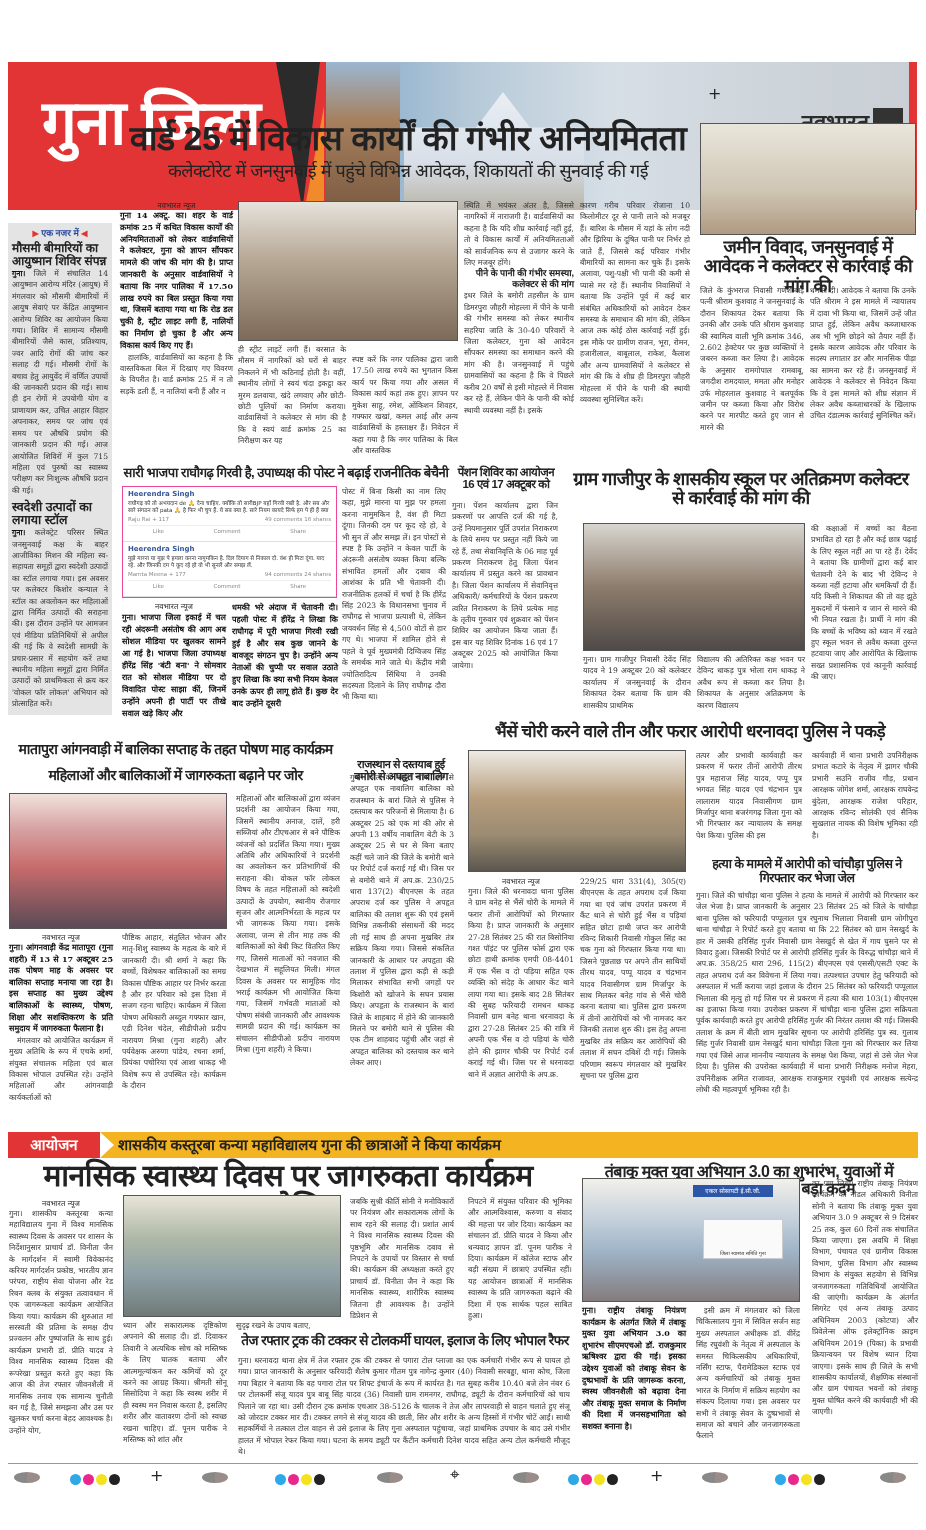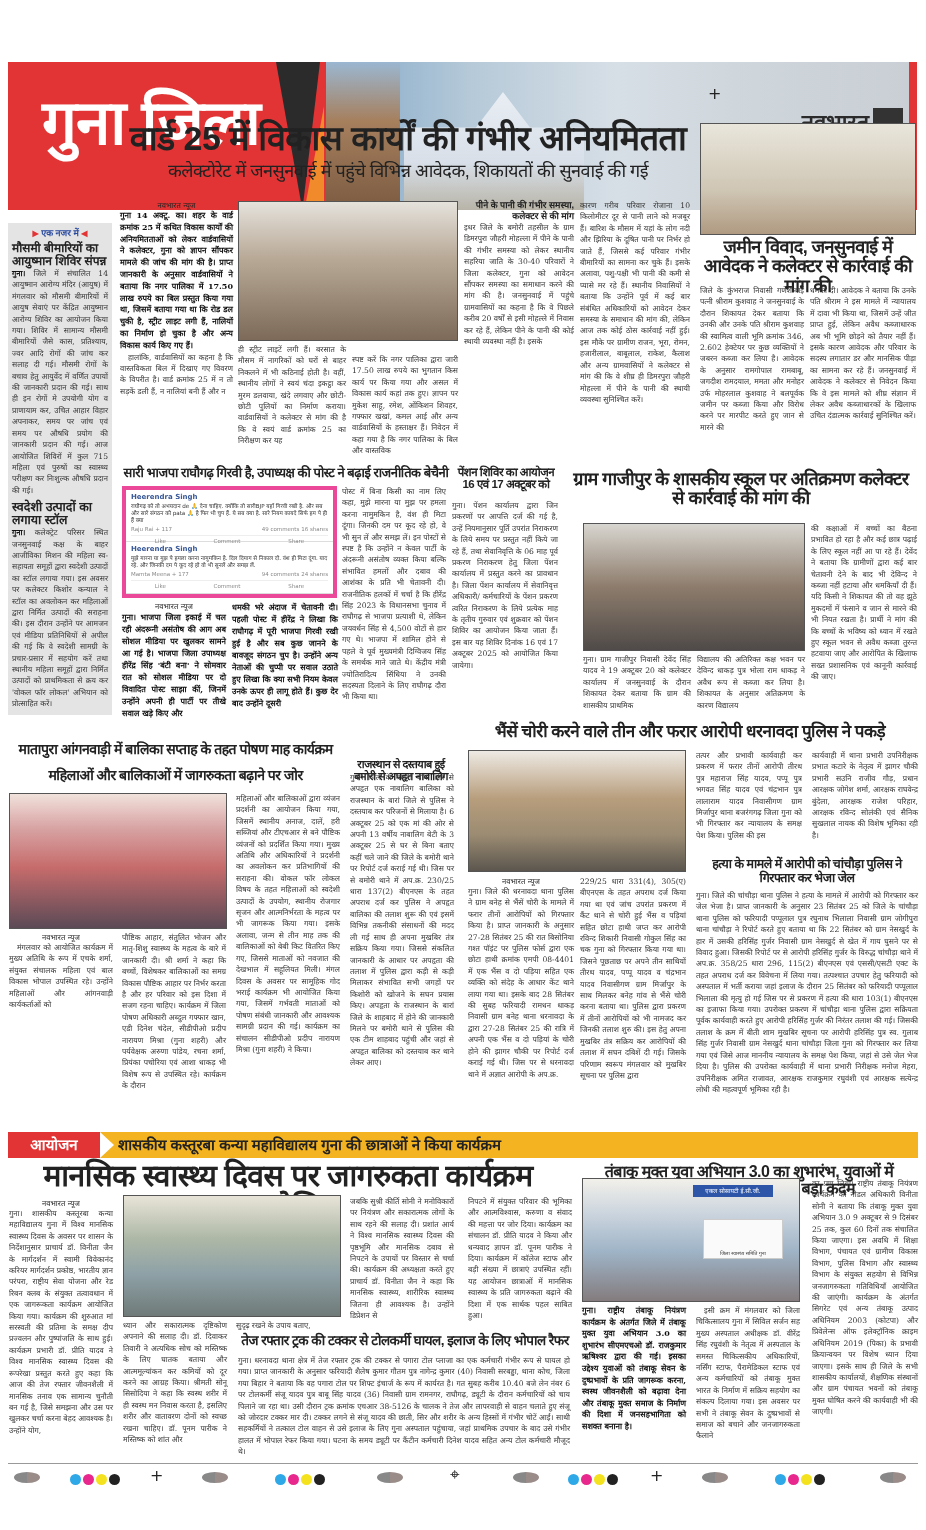--- a/index.html
+++ b/index.html
@@ -26,21 +26,21 @@
   .plus { position: absolute; left: 700px; top: 22px; font-size: 16px; color: #222; font-family: "DejaVu Sans", sans-serif; }
   .sidebar { position: absolute; left: 8px; top: 223px; width: 104px; height: 492px; background: #e4e4e4; padding: 3px 4px; }
   .sidebar-head { font-family: "Liberation Sans", sans-serif; font-weight: bold; font-size: 9px; color: #2a4aa0; text-align: center; }
   .sidebar-head .tri { color: #e23434; font-size: 8px; }
   .sb-title { font-family: "Liberation Sans", sans-serif; font-weight: bold; font-size: 12px; line-height: 13px; color: #222; margin-top: 3px; }
   .rule { position: absolute; background: #999; height: 1px; }
   .section-bar { position: absolute; left: 8px; top: 1132px; width: 910px; height: 26px; background: #f4b320; }
   .section-tag { position: absolute; left: 0; top: 0; width: 92px; height: 26px; background: #e23434; color: #fff; font-family: "Liberation Sans", sans-serif; font-weight: bold; font-size: 15px; text-align: center; line-height: 26px; clip-path: polygon(0 0, 100% 0, 100% 100%, 0 100%); }
   .section-arrow { position: absolute; left: 92px; top: 0; width: 14px; height: 26px; background: #fff; clip-path: polygon(0 0, 100% 50%, 0 100%); }
   .section-text { position: absolute; left: 110px; top: 0; font-family: "Liberation Sans", sans-serif; font-weight: bold; font-size: 15px; line-height: 26px; color: #222; }
-  .fb-card { position: absolute; background: #fff; border: 4px solid #ec4899; font-family: "DejaVu Sans", sans-serif; }
+  .fb-card { position: absolute; background: #fff; border: 1px solid #ec4899; font-family: "DejaVu Sans", sans-serif; }
   .fb-post { padding: 3px 5px; border-bottom: 1px solid #ddd; height: 50%; }
   .fb-name { font-size: 7px; font-weight: bold; color: #385898; }
   .fb-text { font-size: 5.6px; color: #333; line-height: 7px; margin-top: 2px; }
   .fb-meta { font-size: 5.5px; color: #888; margin-top: 2px; display: flex; justify-content: space-between; }
   .fb-actions { font-size: 5.5px; color: #888; display: flex; justify-content: space-around; margin-top: 3px; border-top: 1px solid #eee; padding-top: 2px; }
   .reg { position: absolute; top: 1470px; }
   .dot { display: inline-block; width: 11px; height: 11px; border-radius: 50%; margin-right: 2px; }
   .oval { position: absolute; top: 1472px; width: 26px; height: 11px; border-radius: 50%; background: linear-gradient(90deg, #888 50%, #9a8c88 50%); }
   .sub-hl { font-family: "Liberation Sans", sans-serif; font-weight: bold; font-size: 9px; text-align: right; color: #222; line-height: 11px; }
 </style>
@@ -79,20 +79,21 @@
 
 <div class="abs" style="left:120px;top:200px;width:113px;">
   <div class="byline">नवभारत न्यूज</div>
   <p class="body-text" style="font-weight:bold;font-size:8px;line-height:11.8px;color:#111">गुना 14 अक्टू. का। शहर के वार्ड क्रमांक 25 में कथित विकास कार्यों की अनियमितताओं को लेकर वार्डवासियों ने कलेक्टर, गुना को ज्ञापन सौंपकर मामले की जांच की मांग की है। प्राप्त जानकारी के अनुसार वार्डवासियों ने बताया कि नगर पालिका में 17.50 लाख रुपये का बिल प्रस्तुत किया गया था, जिसमें बताया गया था कि रोड डल चुकी है, स्ट्रीट लाइट लगी हैं, नालियों का निर्माण हो चुका है और अन्य विकास कार्य किए गए हैं।</p>
   <p class="body-text" style="text-indent:8px">हालांकि, वार्डवासियों का कहना है कि वास्तविकता बिल में दिखाए गए विवरण के विपरीत है। वार्ड क्रमांक 25 में न तो सड़कें डली हैं, न नालियां बनी हैं और न</p>
 </div>
 <div class="abs photo" style="left:238px;top:201px;width:220px;height:140px;background:linear-gradient(180deg,#e5e2dc 0%,#b9aa98 40%,#7d6a58 100%);"></div>
 <div class="abs body-text" style="left:238px;top:344px;width:108px;">ही स्ट्रीट लाइटें लगी हैं। बरसात के मौसम में नागरिकों को घरों से बाहर निकलने में भी कठिनाई होती है। वहीं, स्थानीय लोगों ने स्वयं चंदा इकट्ठा कर मुरम डलवाया, खंदे लगवाए और छोटी-छोटी पुलियों का निर्माण कराया। वार्डवासियों ने कलेक्टर से मांग की है कि वे स्वयं वार्ड क्रमांक 25 का निरीक्षण कर यह</div>
 <div class="abs body-text" style="left:352px;top:354px;width:106px;">स्पष्ट करें कि नगर पालिका द्वारा जारी 17.50 लाख रुपये का भुगतान किस कार्य पर किया गया और असल में विकास कार्य कहां तक हुए। ज्ञापन पर मुकेश साहू, रमेश, ओंकिशन शिवहर, गफ्फार खखां, कमल आई और अन्य वार्डवासियों के हस्ताक्षर हैं। निवेदन में कहा गया है कि नगर पालिका के बिल और वास्तविक</div>
 <div class="abs" style="left:464px;top:200px;width:110px;">
+  <p class="body-text">स्थिति में भयंकर अंतर है, जिससे नागरिकों में नाराजगी है। वार्डवासियों का कहना है कि यदि शीघ्र कार्रवाई नहीं हुई, तो वे विकास कार्यों में अनियमितताओं को सार्वजनिक रूप से उजागर करने के लिए मजबूर होंगे।</p>
   <div class="sub-hl">पीने के पानी की गंभीर समस्या, कलेक्टर से की मांग</div>
   <p class="body-text">इधर जिले के बमोरी तहसील के ग्राम डिमरपुरा जौहरी मोहल्ला में पीने के पानी की गंभीर समस्या को लेकर स्थानीय सहरिया जाति के 30-40 परिवारों ने जिला कलेक्टर, गुना को आवेदन सौंपकर समस्या का समाधान करने की मांग की है। जनसुनवाई में पहुंचे ग्रामवासियों का कहना है कि वे पिछले करीब 20 वर्षों से इसी मोहल्ले में निवास कर रहे हैं, लेकिन पीने के पानी की कोई स्थायी व्यवस्था नहीं है। इसके</p>
 </div>
 <div class="abs body-text" style="left:580px;top:200px;width:110px;">कारण गरीब परिवार रोजाना 10 किलोमीटर दूर से पानी लाने को मजबूर हैं। बारिश के मौसम में यहां के लोग नदी और झिरिया के दूषित पानी पर निर्भर हो जाते हैं, जिससे कई परिवार गंभीर बीमारियों का सामना कर चुके हैं। इसके अलावा, पशु-पक्षी भी पानी की कमी से प्यासे मर रहे हैं। स्थानीय निवासियों ने बताया कि उन्होंने पूर्व में कई बार संबंधित अधिकारियों को आवेदन देकर समस्या के समाधान की मांग की, लेकिन आज तक कोई ठोस कार्रवाई नहीं हुई। इस मौके पर ग्रामीण राजन, भूरा, रोमन, हजारीलाल, बाबूलाल, राकेश, कैलाश और अन्य ग्रामवासियों ने कलेक्टर से मांग की कि वे शीघ्र ही डिमरपुरा जौहरी मोहल्ला में पीने के पानी की स्थायी व्यवस्था सुनिश्चित करें।</div>
 
 <div class="abs photo" style="left:700px;top:123px;width:216px;height:112px;background:linear-gradient(180deg,#e9e6dc 0%,#cfc6b4 60%,#b09a82 100%);"></div>
 <div class="abs hl" style="left:700px;top:238px;width:216px;font-size:18px;">जमीन विवाद, जनसुनवाई में आवेदक ने कलेक्टर से कार्रवाई की मांग की</div>
 <div class="abs body-text" style="left:700px;top:285px;width:104px;">जिले के कुंभराज निवासी गणेशीबाई पत्नी श्रीराम कुशवाह ने जनसुनवाई के दौरान शिकायत देकर बताया कि उनकी और उनके पति श्रीराम कुशवाह की स्वामित्व वाली भूमि क्रमांक 346, 2.602 हेक्टेयर पर कुछ व्यक्तियों ने जबरन कब्जा कर लिया है। आवेदक के अनुसार रामगोपाल रामबाबू, जगदीश रामदयाल, ममता और मनोहर उर्फ मोहरलाल कुशवाह ने बलपूर्वक जमीन पर कब्जा किया और विरोध करने पर मारपीट करते हुए जान से मारने की</div>
 <div class="abs body-text" style="left:810px;top:285px;width:106px;">धमकी दी। आवेदक ने बताया कि उनके पति श्रीराम ने इस मामले में न्यायालय में दावा भी किया था, जिसमें उन्हें जीत प्राप्त हुई, लेकिन अवैध कब्जाधारक अब भी भूमि छोड़ने को तैयार नहीं हैं। इसके कारण आवेदक और परिवार के सदस्य लगातार डर और मानसिक पीड़ा का सामना कर रहे हैं। जनसुनवाई में आवेदक ने कलेक्टर से निवेदन किया कि वे इस मामले को शीघ्र संज्ञान में लेकर अवैध कब्जाधारकों के खिलाफ उचित दंडात्मक कार्रवाई सुनिश्चित करें।</div>
 
@@ -139,20 +140,21 @@
 <div class="abs photo" style="left:583px;top:523px;width:222px;height:128px;background:linear-gradient(180deg,#d8d6d0 0%,#8d7c6c 50%,#4f4a48 100%);"></div>
 <div class="abs body-text" style="left:583px;top:654px;width:108px;">गुना। ग्राम गाजीपुर निवासी देवेंद सिंह यादव ने 19 अक्टूबर 20 को कलेक्टर कार्यालय में जनसुनवाई के दौरान शिकायत देकर बताया कि ग्राम की शासकीय प्राथमिक</div>
 <div class="abs body-text" style="left:697px;top:654px;width:108px;">विद्यालय की अतिरिक्त कक्ष भवन पर देविन्द धाकड़ पुत्र भोला राम धाकड़ ने अवैध रूप से कब्जा कर लिया है। शिकायत के अनुसार अतिक्रमण के कारण विद्यालय</div>
 <div class="abs body-text" style="left:811px;top:523px;width:106px;">की कक्षाओं में बच्चों का बैठना प्रभावित हो रहा है और कई छात्र पढ़ाई के लिए स्कूल नहीं आ पा रहे हैं। देवेंद ने बताया कि ग्रामीणों द्वारा कई बार चेतावनी देने के बाद भी देविन्द ने कब्जा नहीं हटाया और धमकियाँ दी हैं। यदि किसी ने शिकायत की तो वह झूठे मुकदमों में फंसाने व जान से मारने की भी नियत रखता है। प्रार्थी ने मांग की कि बच्चों के भविष्य को ध्यान में रखते हुए स्कूल भवन से अवैध कब्जा तुरन्त हटवाया जाए और आरोपित के खिलाफ सख्त प्रशासनिक एवं कानूनी कार्रवाई की जाए।</div>
 
 <div class="abs hl" style="left:8px;top:742px;width:335px;font-size:14px;">मातापुरा आंगनवाड़ी में बालिका सप्ताह के तहत पोषण माह कार्यक्रम</div>
 <div class="abs hl" style="left:8px;top:768px;width:335px;font-size:14px;">महिलाओं और बालिकाओं में जागरुकता बढ़ाने पर जोर</div>
 <div class="abs photo" style="left:9px;top:793px;width:218px;height:136px;background:linear-gradient(180deg,#f1e2dc 0%,#d8a4a4 25%,#c66b6b 55%,#5b4a56 100%);"></div>
 <div class="abs" style="left:9px;top:932px;width:104px;">
   <div class="byline">नवभारत न्यूज</div>
+  <p class="body-text" style="font-weight:bold;font-size:8px;line-height:11.6px;color:#111">गुना। आंगनवाड़ी केंद्र मातापूरा (गुना शहरी) में 13 से 17 अक्टूबर 25 तक पोषण माह के अवसर पर बालिका सप्ताह मनाया जा रहा है। इस सप्ताह का मुख्य उद्देश्य बालिकाओं के स्वास्थ्य, पोषण, शिक्षा और सशक्तिकरण के प्रति समुदाय में जागरुकता फैलाना है।</p>
   <p class="body-text" style="text-indent:8px">मंगलवार को आयोजित कार्यक्रम में मुख्य अतिथि के रूप में एचके शर्मा, संयुक्त संचालक महिला एवं बाल विकास भोपाल उपस्थित रहे। उन्होंने महिलाओं और आंगनवाड़ी कार्यकर्ताओं को</p>
 </div>
 <div class="abs body-text" style="left:122px;top:932px;width:104px;">पौष्टिक आहार, संतुलित भोजन और मातृ-शिशु स्वास्थ्य के महत्व के बारे में जानकारी दी। श्री शर्मा ने कहा कि बच्चों, विशेषकर बालिकाओं का समग्र विकास पौष्टिक आहार पर निर्भर करता है और हर परिवार को इस दिशा में सजग रहना चाहिए। कार्यक्रम में जिला पोषण अधिकारी अब्दुल गफ्फार खान, एडी दिनेश चंदेल, सीडीपीओ प्रदीप नारायण मिश्रा (गुना शहरी) और पर्यवेक्षक अरुणा पांडेय, रचना शर्मा, प्रियंका पचोरिया एवं आशा धाकड़ भी विशेष रूप से उपस्थित रहे। कार्यक्रम के दौरान</div>
 <div class="abs body-text" style="left:236px;top:793px;width:104px;">महिलाओं और बालिकाओं द्वारा व्यंजन प्रदर्शनी का आयोजन किया गया, जिसमें स्थानीय अनाज, दालें, हरी सब्जियां और टीएचआर से बने पौष्टिक व्यंजनों को प्रदर्शित किया गया। मुख्य अतिथि और अधिकारियों ने प्रदर्शनी का अवलोकन कर प्रतिभागियों की सराहना की। वोकल फॉर लोकल विषय के तहत महिलाओं को स्वदेशी उत्पादों के उपयोग, स्थानीय रोजगार सृजन और आत्मनिर्भरता के महत्व पर भी जागरूक किया गया। इसके अलावा, जन्म से तीन माह तक की बालिकाओं को बेबी किट वितरित किए गए, जिससे माताओं को नवजात की देखभाल में सहूलियत मिली। मंगल दिवस के अवसर पर सामूहिक गोद भराई कार्यक्रम भी आयोजित किया गया, जिसमें गर्भवती माताओं को पोषण संबंधी जानकारी और आवश्यक सामग्री प्रदान की गई। कार्यक्रम का संचालन सीडीपीओ प्रदीप नारायण मिश्रा (गुना शहरी) ने किया।</div>
 
 <div class="abs hl" style="left:348px;top:742px;width:106px;font-size:11px;margin-top:17px;">राजस्थान से दस्तयाब हुई बमोरी से अपहृत नाबालिग</div>
 <div class="abs body-text" style="left:350px;top:772px;width:104px;">गुना। जिले के बमोरी थाना क्षेत्र से अपहृत एक नाबालिग बालिका को राजस्थान के बारां जिले से पुलिस ने दस्तयाब कर परिजनों से मिलाया है। 6 अक्टूबर 25 को एक मां की ओर से अपनी 13 वर्षीय नाबालिग बेटी के 3 अक्टूबर 25 से घर से बिना बताए कहीं चले जाने की जिले के बमोरी थाने पर रिपोर्ट दर्ज कराई गई थी। जिस पर से बमोरी थाने में अप.क्र. 230/25 धारा 137(2) बीएनएस के तहत अपराध दर्ज कर पुलिस ने अपहृत बालिका की तलाश शुरू की एवं इसमें विभिन्न तकनीकी संसाधनों की मदद ली गई साथ ही अपना मुखबिर तंत्र सक्रिय किया गया। जिससे संकलित जानकारी के आधार पर अपहृता की तलाश में पुलिस द्वारा कड़ी से कड़ी मिलाकर संभावित सभी जगहों पर किशोरी को खोजने के सघन प्रयास किए। अपहृता के राजस्थान के बारां जिले के शाहबाद में होने की जानकारी मिलने पर बमोरी थाने से पुलिस की एक टीम शाहबाद पहुंची और जहां से अपहृत बालिका को दस्तयाब कर थाने लेकर आए।</div>
 
 <div class="abs hl" style="left:462px;top:723px;width:456px;font-size:17px;">भैंसें चोरी करने वाले तीन और फरार आरोपी धरनावदा पुलिस ने पकड़े</div>
 <div class="abs photo" style="left:468px;top:750px;width:218px;height:122px;background:linear-gradient(180deg,#eeeae4 0%,#b79d7c 40%,#9b8b72 70%,#5b564e 100%);"></div>

